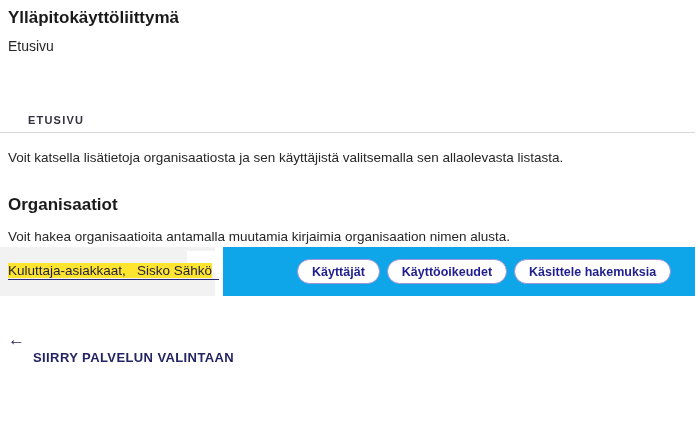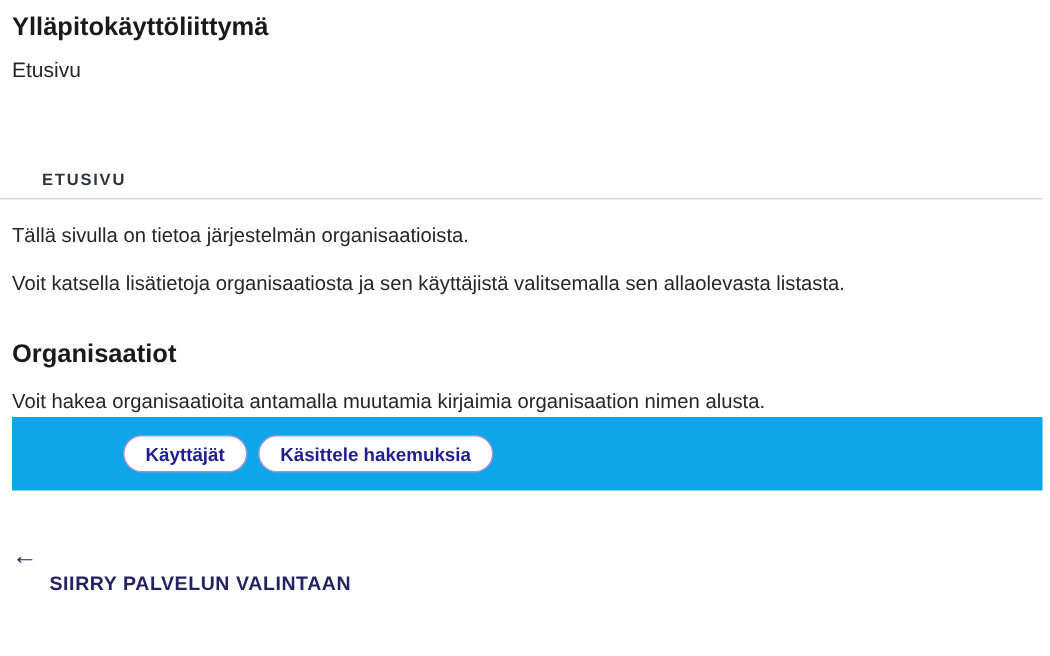--- a/index.html
+++ b/index.html
@@ -153,33 +153,37 @@
   <div class="h1">Ylläpitokäyttöliittymä</div>
 
   <div class="breadcrumb">Etusivu</div>
 
   <div class="tabbar">
     <div class="tab">ETUSIVU</div>
   </div>
 
   <hr class="divider">
 
-  <p class="para first">Tällä sivulla on tietoa järjestelmän organisaatioista.</p>
   <p class="para">Voit katsella lisätietoja organisaatiosta ja sen käyttäjistä valitsemalla sen allaolevasta listasta.</p>
 
   <div class="h2">Organisaatiot</div>
 
   <p class="hint">Voit hakea organisaatioita antamalla muutamia kirjaimia organisaation nimen alusta.</p>
 
 
 
   <div class="org-row">
+    <div class="org-cell-left">
+      <a class="org-link"><span class="hl">Kuluttaja-asiakkaat,   Sisko Sähkö</span></a>
+      <div class="whiteout"></div>
+    </div>
     <div class="org-cell-gap"></div>
     <div class="org-cell-right">
       <button class="pill-btn action-btn">Käyttäjät</button>
+      <button class="pill-btn action-btn">Käyttöoikeudet</button>
       <button class="pill-btn action-btn">Käsittele hakemuksia</button>
     </div>
   </div>
 
   <div class="footer-link">
     <span class="arrow">←</span>
     <span class="label">SIIRRY PALVELUN VALINTAAN</span>
   </div>
 
 </div>

